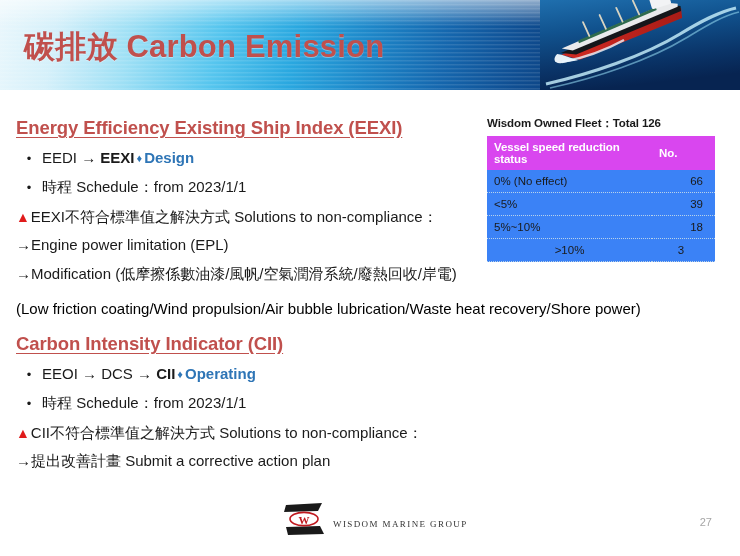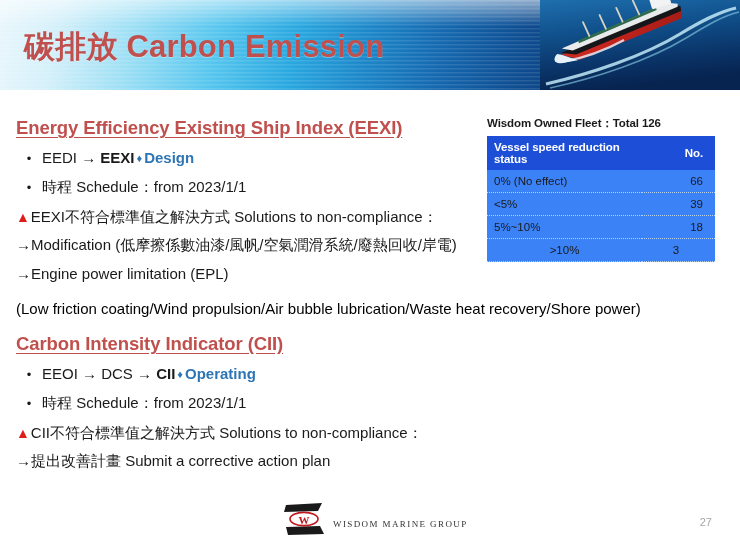--- a/index.html
+++ b/index.html
@@ -171,31 +171,31 @@
     color: #1a1a1a;
     margin-bottom: 5px;
     letter-spacing: -0.1px;
   }
   table.fleet {
     border-collapse: collapse;
     width: 228px;
     table-layout: fixed;
   }
   table.fleet thead th {
-    background: #1d4ed8;
+    background: #d946ef;
     color: #ffffff;
     font-size: 11.5px;
     font-weight: bold;
     text-align: left;
     padding: 5px 7px 5px 7px;
     letter-spacing: -0.1px;
   }
   table.fleet thead th.num-col {
-    text-align: right;
-    padding-right: 12px;
+    text-align: left;
+    padding-right: 2px;
     width: 54px;
   }
   table.fleet tbody td {
     font-size: 11.5px;
     color: #1a1a1a;
     padding: 5px 7px 5px 7px;
     border-bottom: 1px dotted #b8d2ea;
     background: #3b82f6;
   }
   table.fleet tbody td.num-cell {
@@ -320,22 +320,22 @@
         <span class="bullet-text"><span>EEDI → </span><span class="bold-term">EEXI</span><span class="blue-diamond">♦</span><span class="blue-word">Design</span></span>
       </div>
 
       <div class="bullet-row">
         <span class="bullet-dot">•</span>
         <span class="bullet-text">時程 Schedule：from 2023/1/1</span>
       </div>
 
       <div class="tri-row"><span class="red-tri">▲</span><span>EEXI不符合標準值之解決方式 Solutions to non-compliance：</span></div>
 
+      <div class="arrow-row">→Engine power limitation (EPL)</div>
       <div class="arrow-row">→Modification (低摩擦係數油漆/風帆/空氣潤滑系統/廢熱回收/岸電)</div>
-      <div class="arrow-row">→Engine power limitation (EPL)</div>
       <div class="plain-row">(Low friction coating/Wind propulsion/Air bubble lubrication/Waste heat recovery/Shore power)</div>
     </div>
 
     <div class="gap-before-cii">
       <div class="head-wrap">
         <h2 class="section-head">Carbon Intensity Indicator (CII)</h2>
       </div>
 
       <div class="bullet-row">
         <span class="bullet-dot">•</span>

